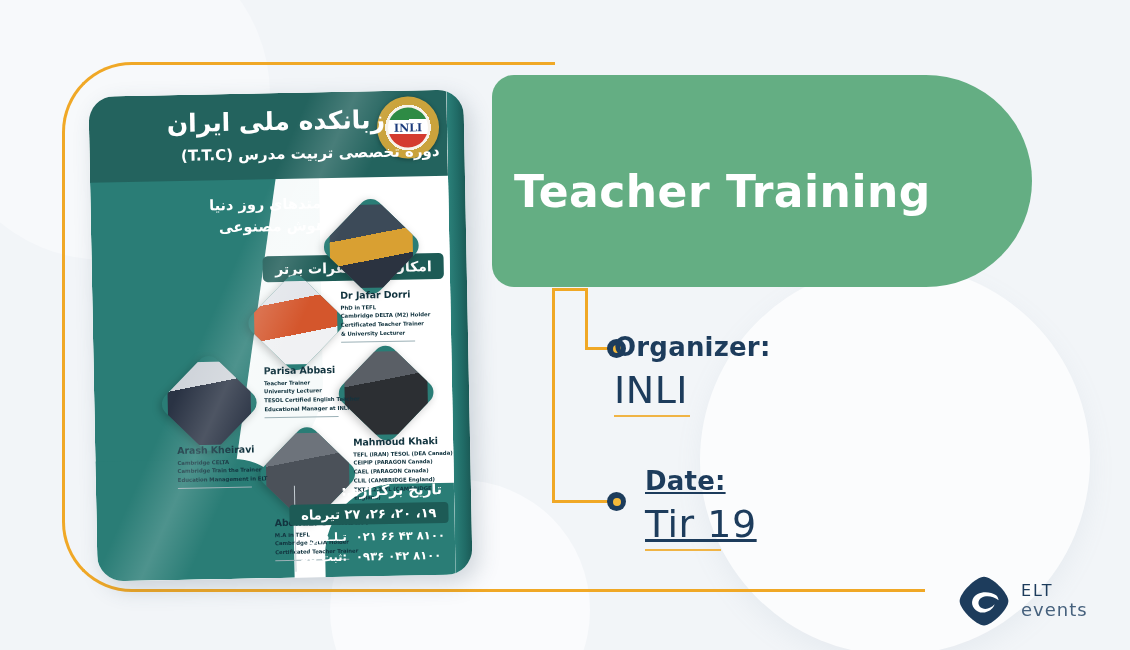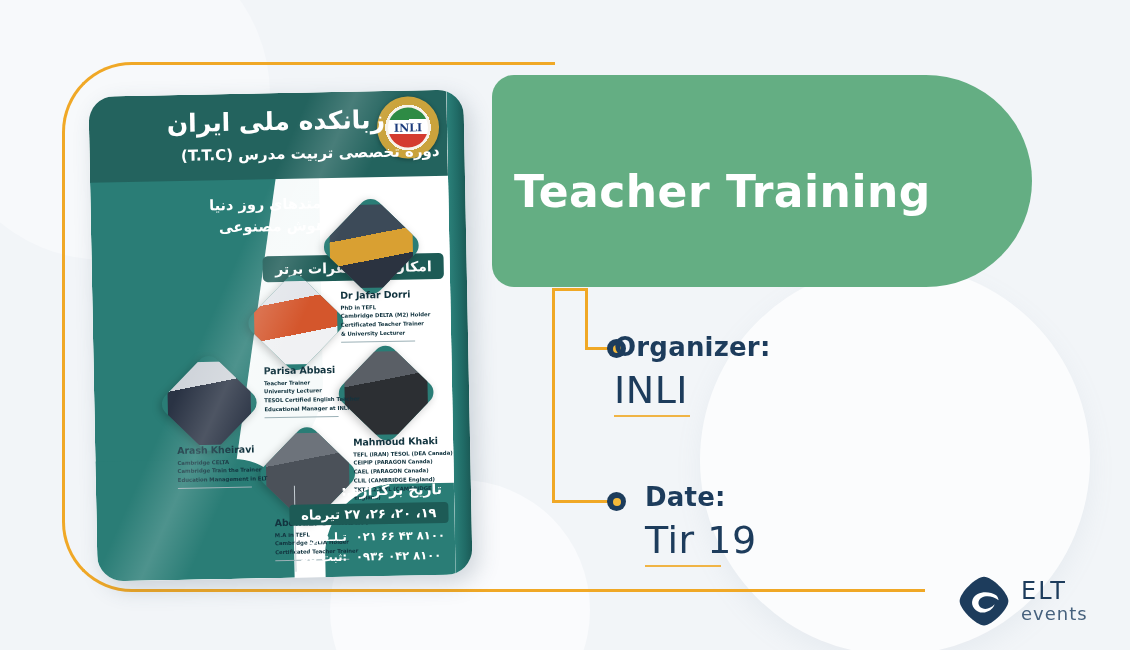--- a/index.html
+++ b/index.html
@@ -105,32 +105,32 @@
     font-weight: normal;
     font-size: 38px;
     margin-top: 6px;
     letter-spacing: .5px;
   }
   .info-rule {
     margin-top: 3px;
     width: 76px; height: 2px; background: #f0a826; opacity: .85;
   }
   .info-org  { left: 614px; top: 332px; }
-  .info-date { left: 645px; top: 482px; }
+  .info-date { left: 645px; top: 466px; text-decoration: underline; }
 
   
   .logo {
     position: absolute; left: 958px; top: 575px;
     display: flex; align-items: center; gap: 11px;
   }
   .logo-mark { width: 52px; height: 52px; }
   .logo-text { line-height: 1; }
   .logo-elt {
     font-family: "DejaVu Sans", sans-serif;
-    font-size: 24px; letter-spacing: 2px; color: #1d3c5c;
+    font-size: 16px; letter-spacing: 2px; color: #1d3c5c;
   }
   .logo-events {
     font-family: "DejaVu Sans", sans-serif;
     font-size: 18px; letter-spacing: 1px; color: #46617d; margin-top: 2px;
   }
 
   
   .poster {
     position: absolute; left: 93px; top: 93px;
     width: 375px; height: 485px;

